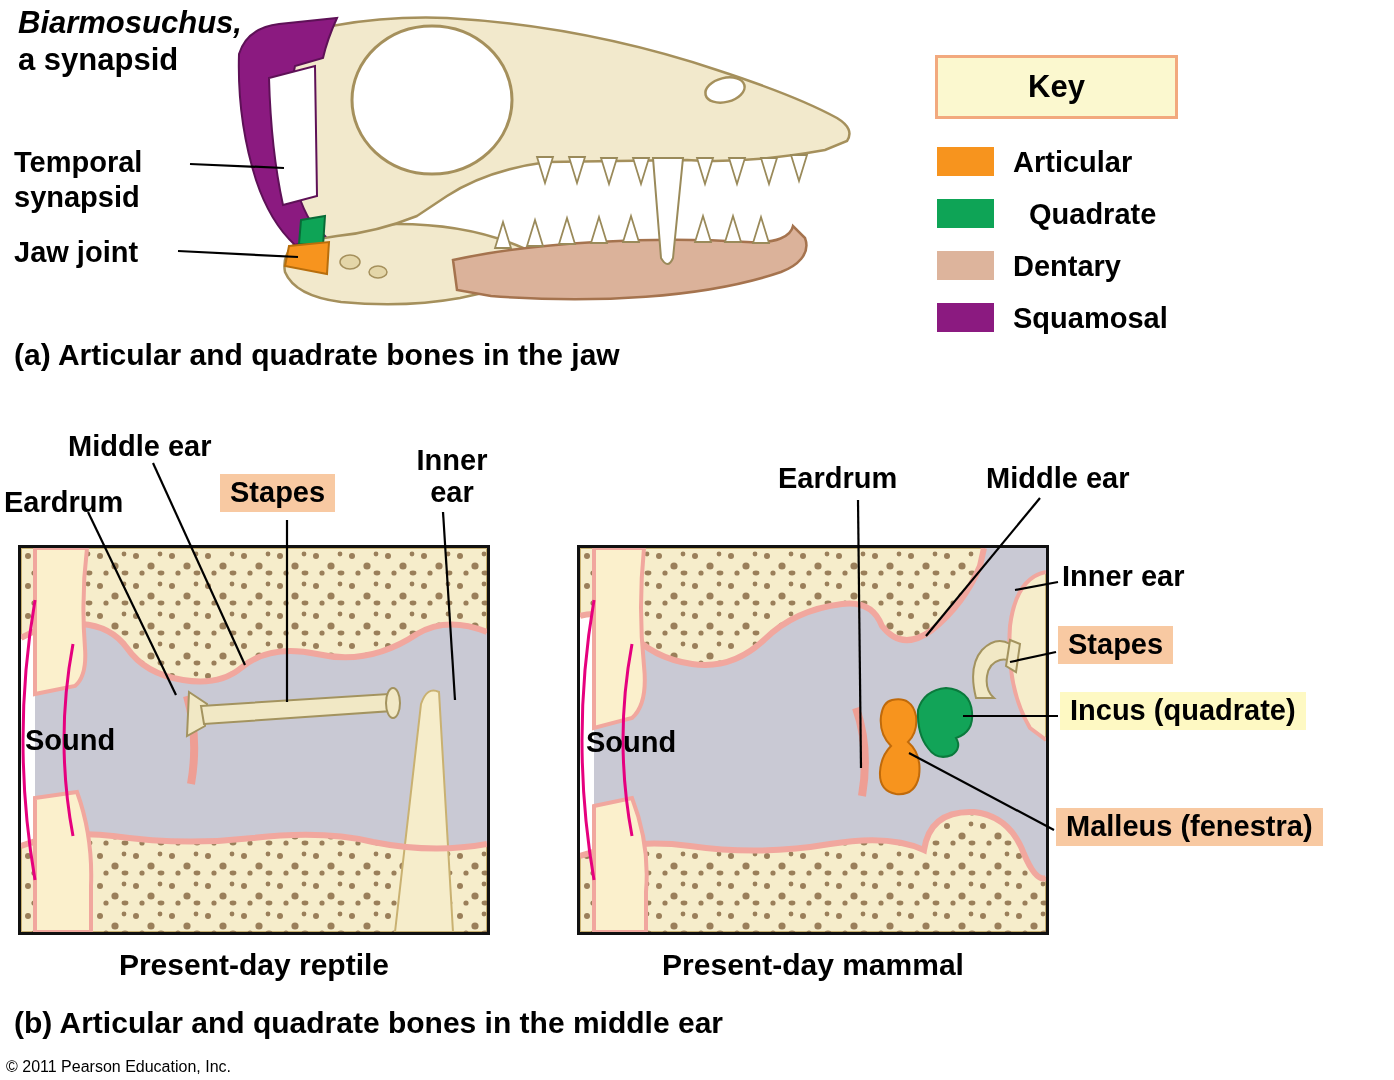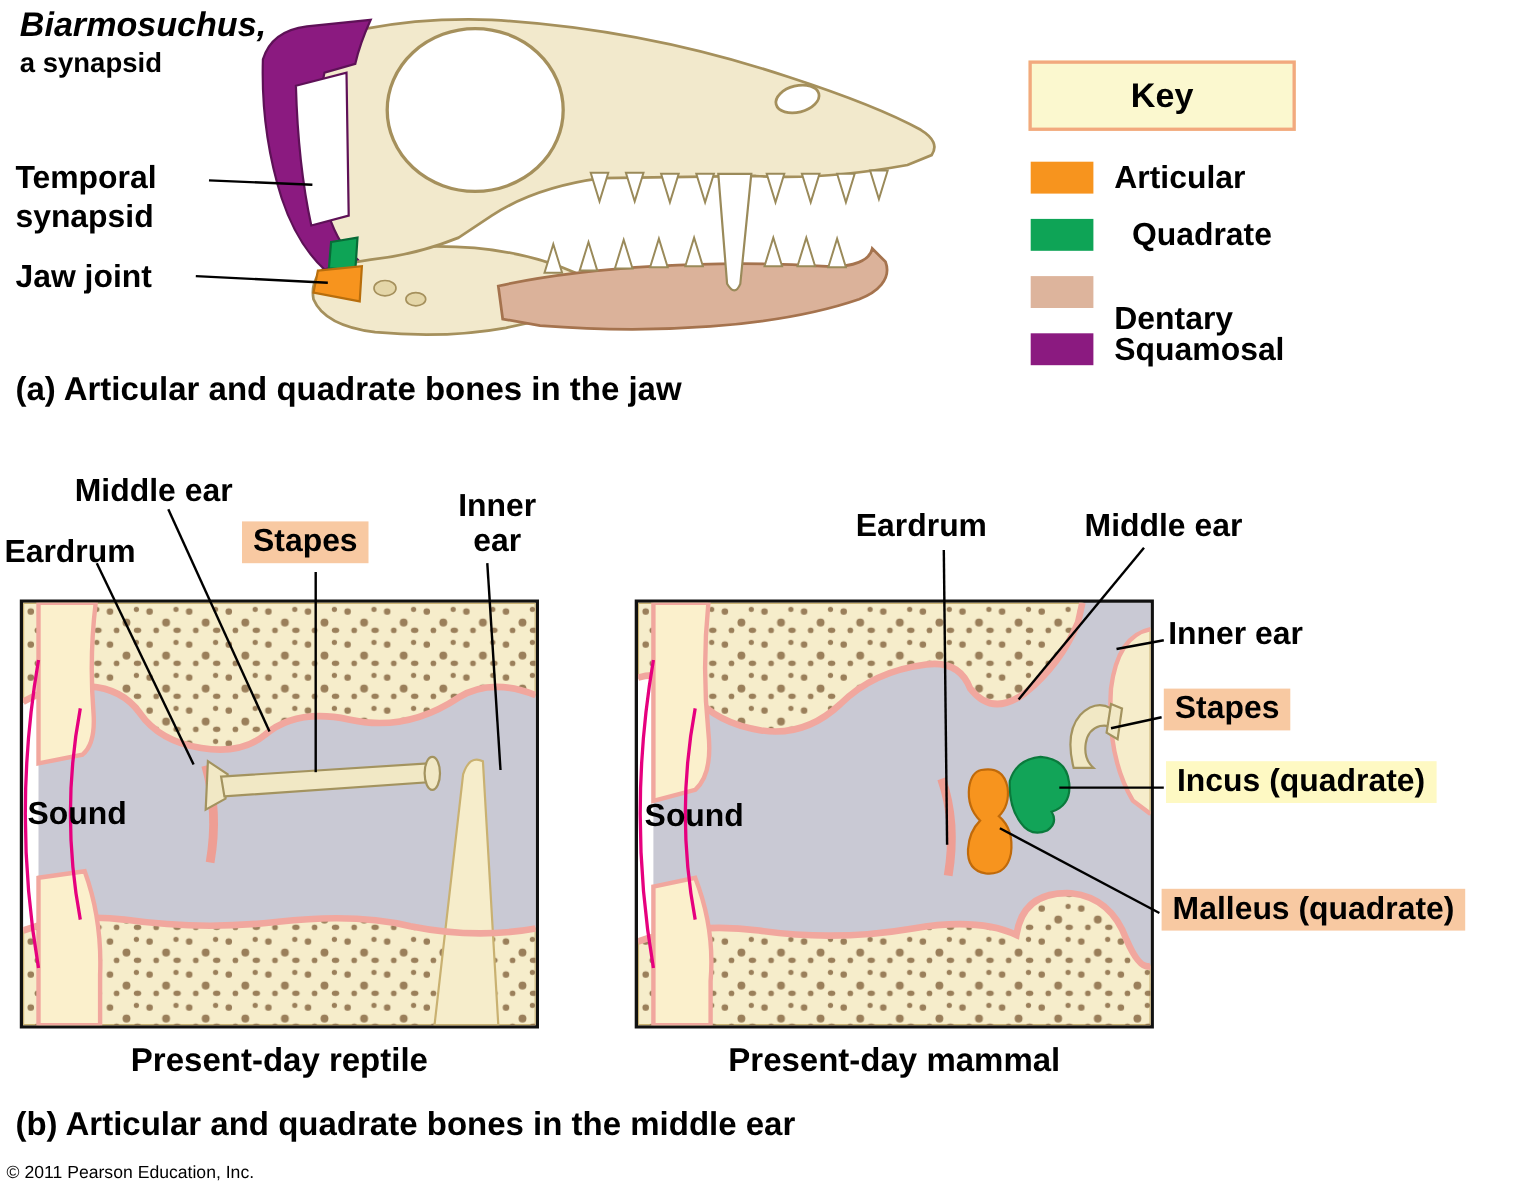--- a/index.html
+++ b/index.html
@@ -5,21 +5,21 @@
   * { margin:0; padding:0; box-sizing:border-box; }
   html,body { width:1394px; height:1080px; }
   body {
     position:relative; background:#ffffff;
     font-family:"Liberation Sans", sans-serif; color:#000;
     overflow:hidden;
   }
   .lbl { position:absolute; font-weight:bold; font-size:29px; line-height:1.12; white-space:nowrap; z-index:6; }
   .hl  { padding:2px 10px 4px; z-index:6; }
   .title-italic { font-style:italic; font-weight:bold; font-size:31px; }
-  .title-plain  { font-weight:bold; font-size:25px; }
+  .title-plain  { font-weight:bold; font-size:31px; }
   .caption { position:absolute; font-weight:bold; font-size:30px; z-index:6; white-space:nowrap; }
   .panel {
     position:absolute; width:472px; height:390px;
     border:3px solid #111; background:#fff; z-index:1;
   }
   .panel-caption { position:absolute; width:472px; text-align:center; font-weight:bold; font-size:30px; z-index:6; }
   .sound { position:absolute; font-weight:bold; font-size:29px; z-index:3; }
   .keybox {
     position:absolute; left:935px; top:55px; width:243px; height:64px;
     border:3px solid #F2A97E; z-index:2;
@@ -94,40 +94,40 @@
 </div>
 
 <div class="keybox" style="background: rgb(251, 248, 207);">
   <span>Key</span>
 </div>
 <div class="key-swatch" style="left: 937px; top: 147px; background: rgb(247, 148, 30);"></div>
 <div class="key-label" style="left:1013px; top:146px;">Articular</div>
 <div class="key-swatch" style="left: 937px; top: 199px; background: rgb(14, 164, 86);"></div>
 <div class="key-label" style="left:1013px; top:198px;margin-left:16px;">Quadrate</div>
 <div class="key-swatch" style="left: 937px; top: 251px; background: rgb(221, 180, 156);"></div>
-<div class="key-label" style="left:1013px; top:250px;margin-top:24px;">Dentary</div>
+<div class="key-label" style="left:1013px; top:250px;">Dentary</div>
 <div class="key-swatch" style="left: 937px; top: 303px; background: rgb(139, 26, 128);"></div>
 <div class="key-label" style="left:1013px; top:302px;">Squamosal</div>
 
 <div class="caption" style="left:14px; top:338px;">(a) Articular and quadrate bones in the jaw</div>
 
 <div class="lbl" style="left:68px;  top:430px;">Middle ear</div>
 <div class="lbl" style="left:4px;   top:486px;">Eardrum</div>
 <div class="lbl hl" style="left: 220px; top: 474px; background: rgb(248, 201, 162);">Stapes</div>
 <div class="lbl inner-ear-two" style="left:396px; top:444px; width:112px;">
   <span>Inner</span><br>
   <span>ear</span>
 </div>
 
 <div class="lbl" style="left:778px;  top:462px;">Eardrum</div>
 <div class="lbl" style="left:986px;  top:462px;">Middle ear</div>
 <div class="lbl" style="left:1062px; top:560px;">Inner ear</div>
 <div class="lbl hl" style="left: 1058px; top: 626px; background: rgb(248, 201, 162);">Stapes</div>
 <div class="lbl hl" style="left: 1060px; top: 692px; background: #fef9c3;">Incus (quadrate)</div>
-<div class="lbl hl" style="left: 1056px; top: 808px; background: rgb(248, 201, 162);">Malleus (quadrate)</div>
+<div class="lbl hl" style="left: 1056px; top: 808px; background: rgb(248, 201, 162);">Malleus (fenestra)</div>
 
 <div class="panel" style="left:18px; top:545px;">
   <svg width="466" height="384" viewBox="0 0 466 384">
     <defs>
       <pattern id="spkA" width="36" height="30" patternUnits="userSpaceOnUse">
         <circle cx="7" cy="8" r="3" fill="#8A6B46"></circle>
           <circle cx="22" cy="18" r="3.6" fill="#8A6B46"></circle>
         <circle cx="31" cy="6" r="2.4" fill="#8A6B46"></circle>
           <circle cx="13" cy="25" r="2.6" fill="#8A6B46"></circle>
         <ellipse cx="32" cy="25" rx="3.4" ry="2.4" fill="#8A6B46"></ellipse>

